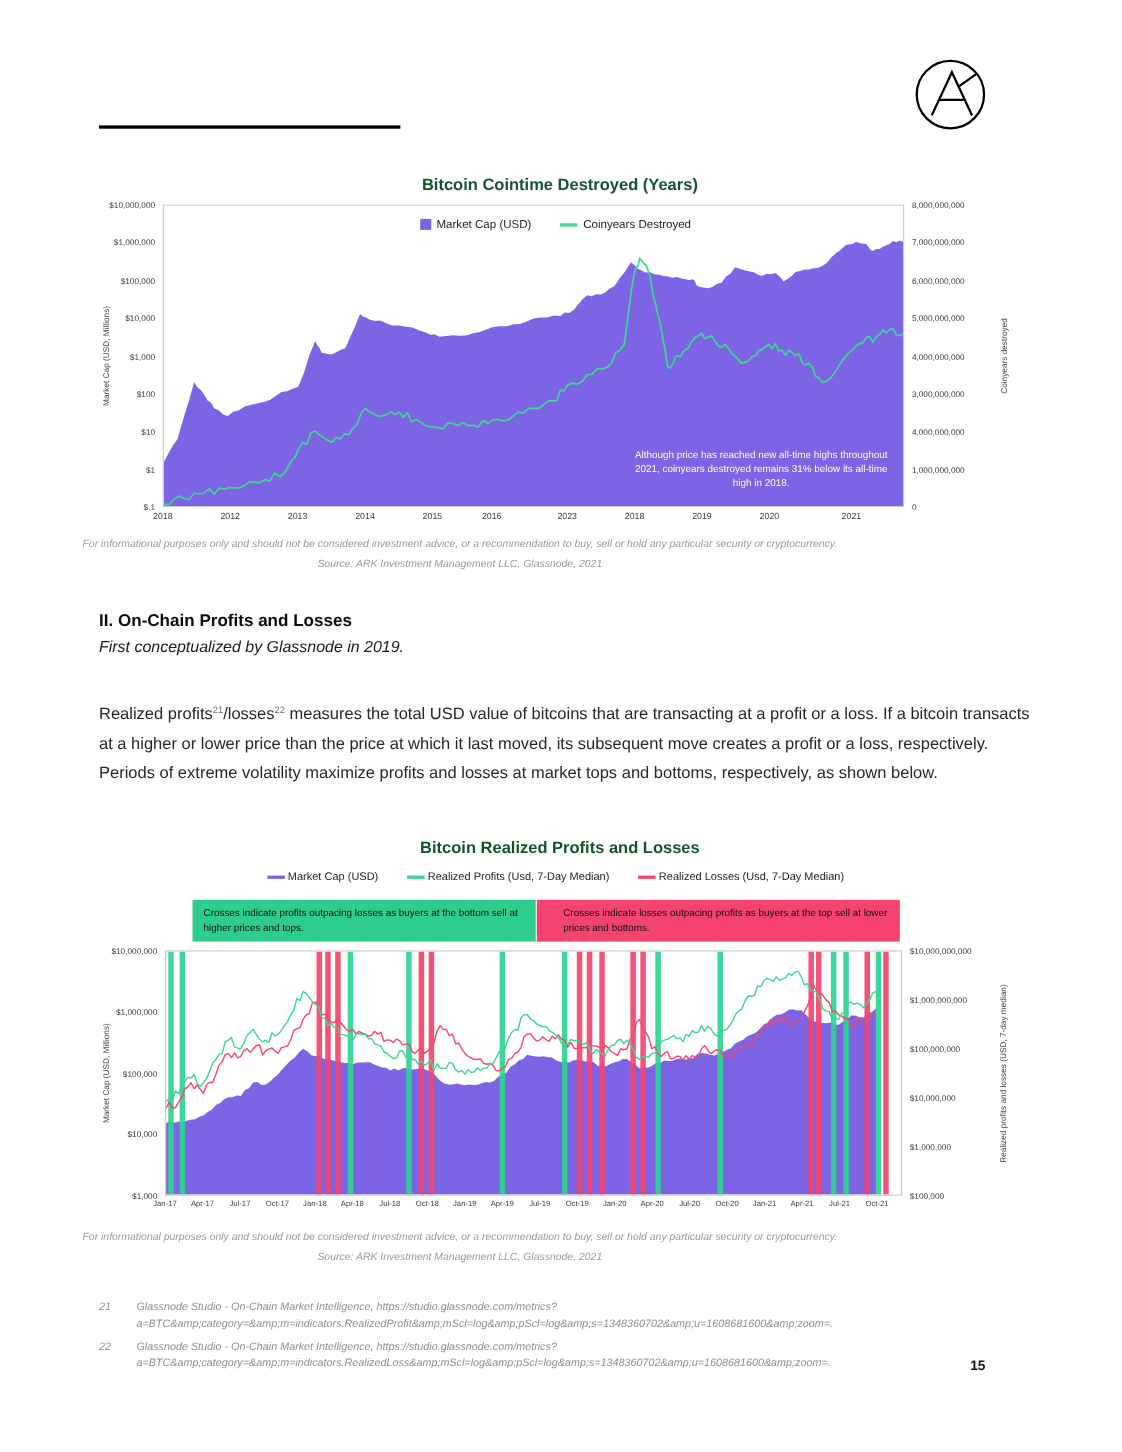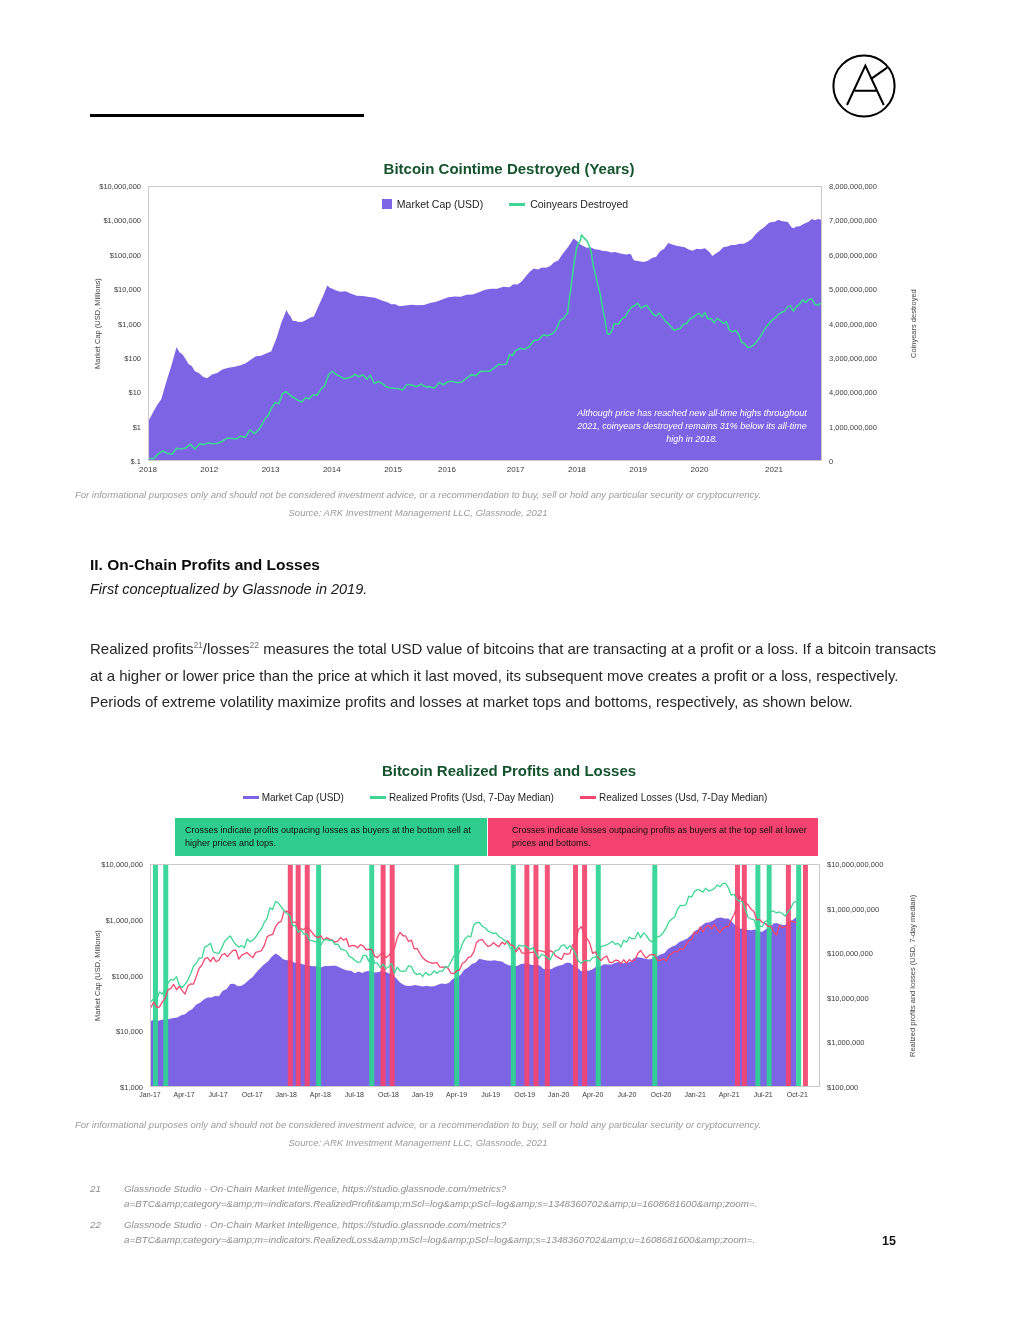--- a/index.html
+++ b/index.html
@@ -19,21 +19,21 @@
 #legend2{top:32px;}
 .legend-item{display:flex;align-items:center;gap:5px;font-size:10.5px;color:#1e1e1e;}
 #legend2 .legend-item{font-size:10px;gap:3px;}
 .legend-marker{display:inline-block;}
 .legend-marker.square{width:10px;height:10px;}
 .legend-marker.line{width:16px;height:3px;}
 .plot{position:absolute;border:1px solid #c9c9c9;background:#fff;}
 #plot1{left:58px;top:28px;width:674px;height:275px;}
 #plot2{left:60px;top:104px;width:670px;height:223px;}
 .plot svg{position:absolute;left:0;top:0;width:100%;height:100%;display:block;}
-.annotation{position:absolute;right:12px;bottom:14px;width:234px;color:#fff;font-size:9px;line-height:13px;text-align:center;z-index:2;font-style:italic;}
+.annotation{position:absolute;right:12px;bottom:14px;width:234px;color:#fff;font-size:9px;line-height:13px;text-align:center;z-index:2;}
 .yticks{position:absolute;}
 #yl1{left:0;top:28px;width:55px;height:275px;}
 #yr1{left:736px;top:28px;width:92px;height:275px;}
 #yl2{left:0;top:104px;width:57px;height:223px;}
 #yr2{left:734px;top:104px;width:96px;height:223px;}
 .ytick{position:absolute;width:100%;font-size:7.5px;color:#3b3b3b;line-height:9px;white-space:nowrap;}
 #yl1 .ytick,#yl2 .ytick{text-align:right;padding-right:4px;}
 #yr1 .ytick,#yr2 .ytick{text-align:left;padding-left:3px;}
 .xticks{position:absolute;}
 #xt1{left:58px;top:307px;width:674px;height:14px;}
@@ -120,21 +120,21 @@
         </svg>
       <div class="annotation">Although price has reached new all-time highs throughout 2021, coinyears destroyed remains 31% below its all-time high in 2018.</div>
     </div>
     <div class="xticks" id="xt1">
         <div class="xtick" style="left: -22px; width: 44px;">2018</div>
         <div class="xtick" style="left: 39.2727px; width: 44px;">2012</div>
         <div class="xtick" style="left: 100.545px; width: 44px;">2013</div>
         <div class="xtick" style="left: 161.818px; width: 44px;">2014</div>
         <div class="xtick" style="left: 223.091px; width: 44px;">2015</div>
         <div class="xtick" style="left: 277px; width: 44px;">2016</div>
-        <div class="xtick" style="left: 345.636px; width: 44px;">2017</div>
+        <div class="xtick" style="left: 345.636px; width: 44px;">2023</div>
         <div class="xtick" style="left: 406.909px; width: 44px;">2018</div>
         <div class="xtick" style="left: 468.182px; width: 44px;">2019</div>
         <div class="xtick" style="left: 529.455px; width: 44px;">2020</div>
         <div class="xtick" style="left: 604px; width: 44px;">2021</div>
       </div>
   </section>
 
   <div class="disclaimer d1">
     <div>For informational purposes only and should not be considered investment advice, or a recommendation to buy, sell or hold any particular security or cryptocurrency.</div>
     <div>Source: ARK Investment Management LLC, Glassnode, 2021</div>

